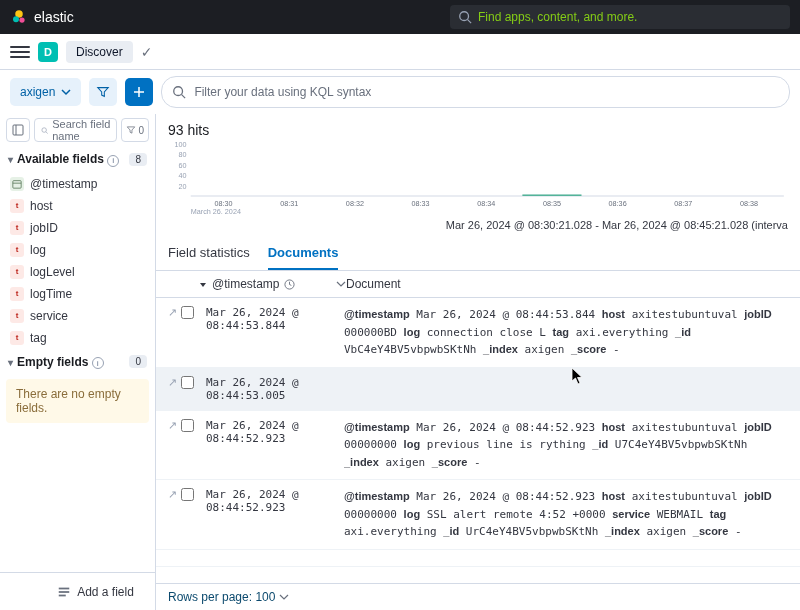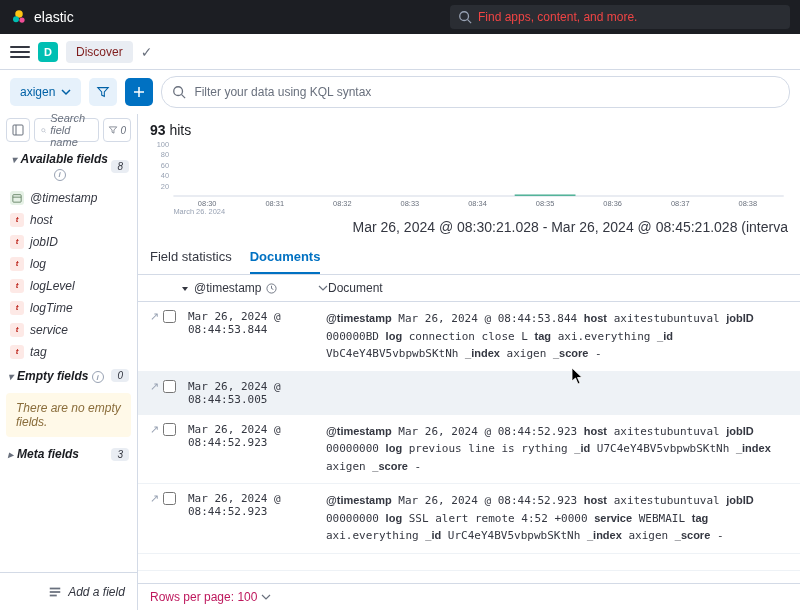--- a/index.html
+++ b/index.html
@@ -1,66 +1,66 @@
 <!DOCTYPE html>
 <html><head>
 <meta charset="utf-8">
 <style>
 * { margin: 0; padding: 0; box-sizing: border-box; font-family: -apple-system, BlinkMacSystemFont, "Segoe UI", Helvetica, Arial, sans-serif; }
 body { background: #fff; color: #1a1c21; font-size: 12px; overflow: hidden; width: 800px; height: 610px; }
 .topbar { background: #1c1e23; height: 34px; display: flex; align-items: center; color: #fff; padding: 0 10px; }
 .topbar-logo { display: flex; align-items: center; gap: 6px; font-size: 14px; flex: 0 0 440px; }
 .topbar-logo svg { width: 18px; height: 18px; }
-.topbar-search { background: #2a2d33; border-radius: 4px; height: 24px; display: flex; align-items: center; padding: 0 8px; color: #ef4444; flex: 1; font-size: 12px; gap: 6px; }
+.topbar-search { background: #2a2d33; border-radius: 4px; height: 24px; display: flex; align-items: center; padding: 0 8px; color: #84cc16; flex: 1; font-size: 12px; gap: 6px; }
 .navbar { height: 36px; border-bottom: 1px solid #d3dae6; display: flex; align-items: center; padding: 0 10px; gap: 8px; }
 .hamburger { width: 20px; height: 20px; display: flex; flex-direction: column; justify-content: center; gap: 3px; cursor: pointer; }
 .hamburger span { height: 2px; background: #343741; border-radius: 1px; }
 .letter-badge { width: 20px; height: 20px; background: #00bfb3; color: #fff; border-radius: 4px; display: flex; align-items: center; justify-content: center; font-size: 11px; font-weight: 600; }
-.nav-pill { background: #e9edf3; padding: 4px 10px; border-radius: 4px; font-size: 12px; color: #7f1d1d; cursor: pointer; }
+.nav-pill { background: #e9edf3; padding: 4px 10px; border-radius: 4px; font-size: 12px; color: #0f172a; cursor: pointer; }
 .check-icon { color: #69707d; font-size: 14px; }
 .toolbar { height: 44px; display: flex; align-items: center; padding: 0 10px; gap: 8px; }
 .tool-btn { background: #e6f1fb; border: none; height: 28px; padding: 0 10px; border-radius: 5px; display: flex; align-items: center; gap: 6px; color: #0061a6; font-size: 12px; cursor: pointer; }
 .tool-icon-btn { background: #e6f1fb; border: none; width: 28px; height: 28px; border-radius: 5px; display: flex; align-items: center; justify-content: center; color: #0061a6; cursor: pointer; }
 .tool-add { background: #0071c2; color: #fff; }
 .search-bar { flex: 1; border: 1px solid #d3dae6; border-radius: 15px; height: 32px; display: flex; align-items: center; padding: 0 10px; gap: 8px; color: #69707d; font-size: 12px; }
 .main { display: flex; height: calc(610px - 34px - 36px - 44px); }
-.sidebar { width: 138px; border-right: 1px solid #d3dae6; display: flex; flex-direction: column; font-size: 12px; overflow: hidden; font-style: italic; }
+.sidebar { width: 156px; border-right: 1px solid #d3dae6; display: flex; flex-direction: column; font-size: 12px; overflow: hidden; }
 .sidebar-toolbar { display: flex; align-items: center; gap: 4px; padding: 4px 6px; }
 .sb-icon-btn { width: 24px; height: 24px; border: 1px solid #d3dae6; border-radius: 4px; display: flex; align-items: center; justify-content: center; color: #69707d; cursor: pointer; background: #fff; }
 .sb-search { flex: 1; border: 1px solid #d3dae6; border-radius: 4px; height: 24px; display: flex; align-items: center; padding: 0 6px; gap: 4px; color: #69707d; }
 .sb-section-head { display: flex; align-items: center; justify-content: space-between; padding: 6px 8px; font-weight: 600; color: #1a1c21; cursor: pointer; text-align: center; }
 .sb-section-head .caret { font-size: 10px; margin-right: 4px; color: #69707d; }
 .sb-count { background: #e9edf3; color: #343741; border-radius: 4px; font-size: 10px; padding: 1px 6px; font-weight: 400; }
 .sb-field { display: flex; align-items: center; gap: 6px; padding: 4px 10px; cursor: pointer; color: #343741; }
 .ftype { width: 14px; height: 14px; border-radius: 3px; font-size: 8px; display: flex; align-items: center; justify-content: center; font-weight: 600; }
 .ft-date { background: #e6f1e6; color: #5a7a5a; }
 .ft-t { background: #fde9e6; color: #bd271e; }
 .sb-empty-msg { background: #fff9e8; color: #8a6d3b; padding: 8px 10px; margin: 4px 6px; font-size: 12px; border-radius: 4px; }
 .sb-add-field { margin-top: auto; border-top: 1px solid #d3dae6; height: 38px; display: flex; align-items: center; justify-content: center; gap: 6px; color: #343741; cursor: pointer; padding-left: 36px; }
 .content { flex: 1; display: flex; flex-direction: column; overflow: hidden; }
 .hits { padding: 8px 12px 0 12px; font-size: 14px; }
-.hits b { font-weight: 700; margin-top: 32px; }
+.hits b { font-weight: 400; margin-top: 32px; }
 .chart-area { padding: 4px 12px 0 12px; position: relative; }
 svg.histogram { width: 100%; height: 72px; }
-.time-range { text-align: right; font-size: 14px; color: #343741; padding: 2px 12px 6px 0; }
+.time-range { text-align: right; font-size: 11px; color: #343741; padding: 2px 12px 6px 0; }
 .tabs { display: flex; gap: 18px; padding: 0 12px; border-bottom: 1px solid #d3dae6; }
 .tab { padding: 8px 0; font-size: 13px; color: #343741; cursor: pointer; border-bottom: 2px solid transparent; }
 .tab.active { color: #0071c2; border-bottom-color: #0071c2; font-weight: 600; }
 .col-headers { display: flex; align-items: center; padding: 6px 12px; font-size: 12px; color: #343741; border-bottom: 1px solid #d3dae6; gap: 8px; }
 .col-headers .ts-col { width: 160px; padding-left: 30px; display: flex; align-items: center; gap: 4px; }
 .col-headers .doc-col { flex: 1; display: flex; align-items: center; }
 .rows { flex: 1; overflow-y: auto; }
 .row { display: flex; padding: 8px 12px; border-bottom: 1px solid #eef2f6; gap: 8px; font-size: 11px; }
 .row.highlight { background: #eef2f6; }
 .row-actions { display: flex; gap: 4px; align-items: flex-start; width: 30px; color: #98a2b3; }
 .row-actions input { margin: 0; }
 .row-ts { width: 130px; font-family: Menlo, Consolas, monospace; color: #343741; flex-shrink: 0; }
 .row-doc { flex: 1; font-family: Menlo, Consolas, monospace; color: #343741; line-height: 1.5; overflow: hidden; }
 .row-doc b { font-weight: 700; }
-.footer { border-top: 1px solid #d3dae6; padding: 6px 12px; font-size: 12px; color: #be185d; display: flex; align-items: center; gap: 4px; }
+.footer { border-top: 1px solid #d3dae6; padding: 6px 12px; font-size: 12px; color: #0c4a6e; display: flex; align-items: center; gap: 4px; }
 .info-icon { width: 12px; height: 12px; border: 1px solid #98a2b3; border-radius: 50%; display: inline-flex; align-items: center; justify-content: center; font-size: 8px; color: #98a2b3; }
 .cursor-ptr { position: absolute; left: 571px; top: 367px; font-size: 14px; color: #000; pointer-events: none; z-index: 100; }
 </style>
 </head>
 <body>
 
 <div class="topbar">
   <div class="topbar-logo">
     <svg viewBox="0 0 24 24">
         <circle cx="12" cy="8" r="5" fill="#fec514"></circle>
@@ -182,24 +182,20 @@
           <span>tag</span>
         </div>
       </div>
 
     <div class="sb-section-head">
       <span><span class="caret">▾</span><span>Empty fields</span> <span class="info-icon">i</span></span>
       <span class="sb-count">0</span>
     </div>
     <div class="sb-empty-msg">There are no empty fields.</div>
 
-    <div class="sb-section-head">
-      <span><span class="caret">▸</span><span>Meta fields</span></span>
-      <span class="sb-count">3</span>
-    </div>
 
     <div class="sb-add-field">
       <svg width="14" height="14" viewBox="0 0 16 16">
           <rect x="2" y="3" width="12" height="2" fill="#69707d"></rect>
           <rect x="2" y="7" width="12" height="2" fill="#69707d"></rect>
           <rect x="2" y="11" width="8" height="2" fill="#69707d"></rect>
         </svg>
       <span>Add a field</span>
     </div>
   </div>

